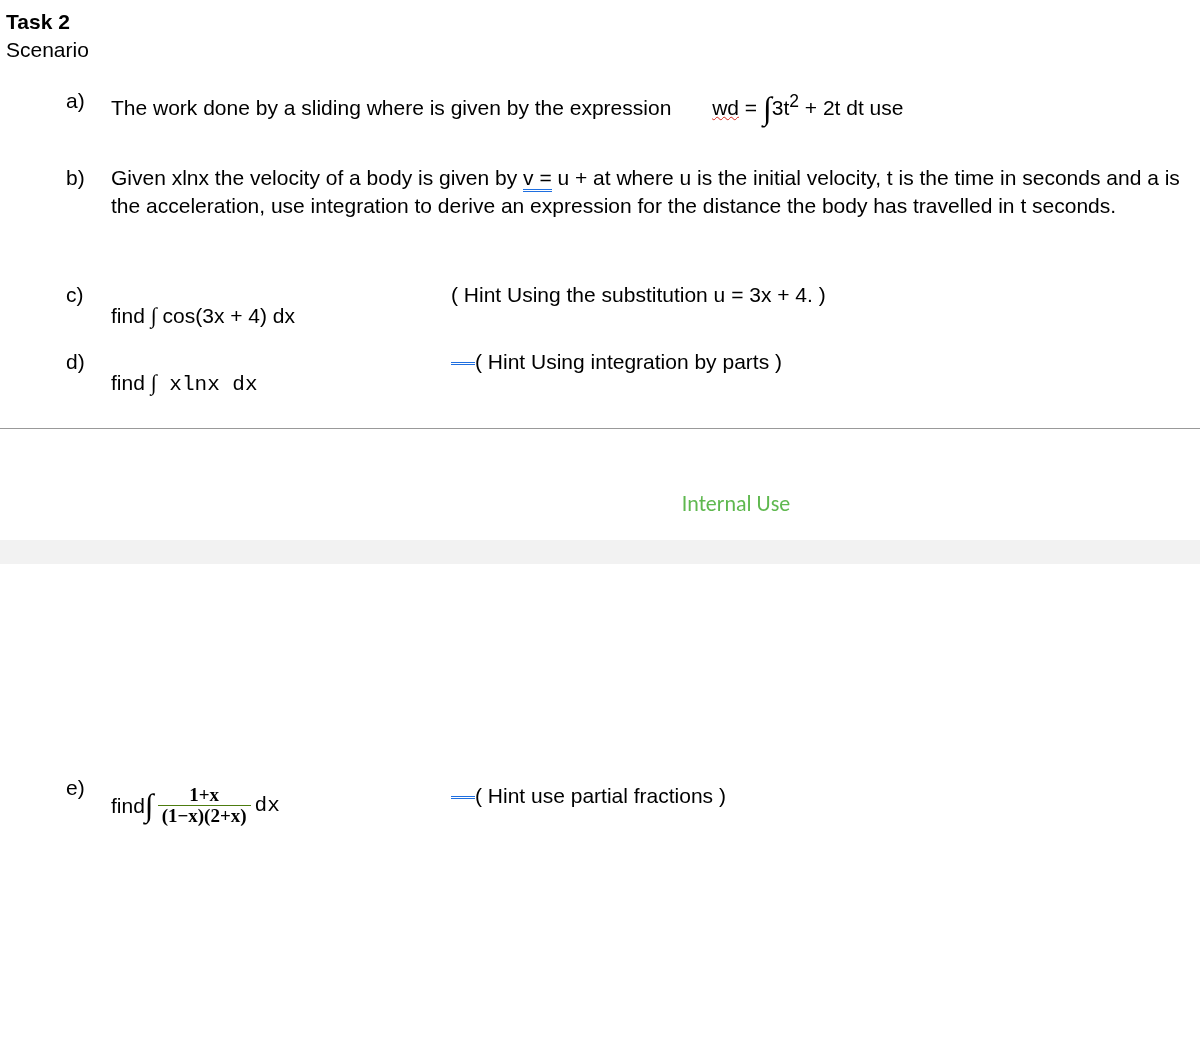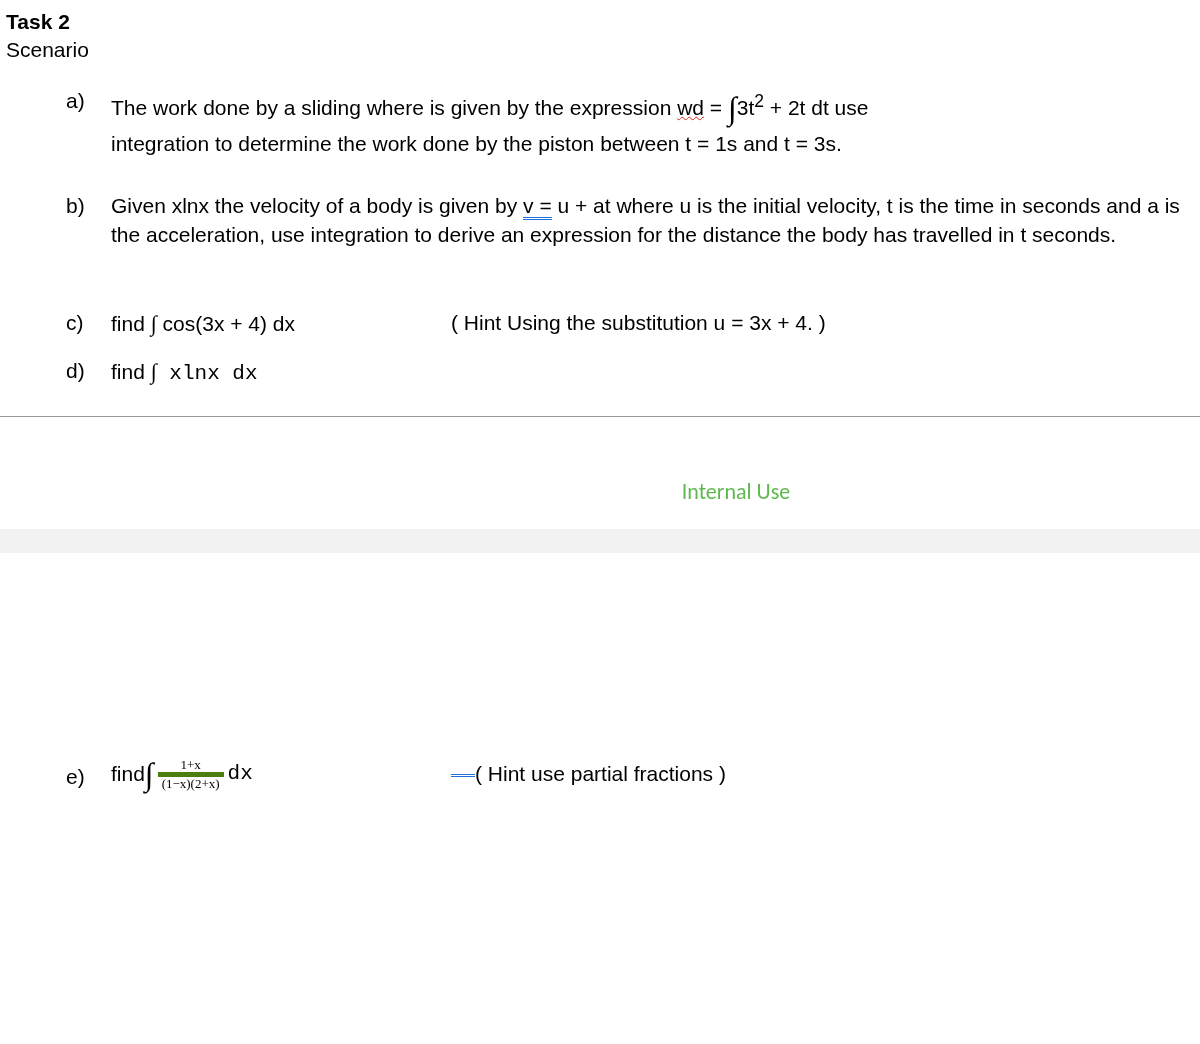--- a/index.html
+++ b/index.html
@@ -33,29 +33,31 @@
     flex: 1;
     padding-right: 24px;
   }
   .inline-row {
     display: flex;
     align-items: flex-start;
   }
   .inline-row .left {
     width: 340px;
     flex-shrink: 0;
+    margin-top: 20px;
   }
   .inline-row .right {
     flex: 1;
   }
   .wavy-red {
     text-decoration-line: underline;
     text-decoration-style: wavy;
     text-decoration-color: #d6281b;
     text-decoration-thickness: 1px;
+    margin-left: 35px;
   }
   .ul-blue {
     text-decoration-color: #1f6fe0;
   }
   .double-blue {
     border-bottom: 3px double #1f6fe0;
     display: inline-block;
     line-height: 1.05;
   }
   .short-double-blue {
@@ -75,31 +77,32 @@
     font-size: 22px;
   }
   .mathspan {
     font-family: Liberation Mono, monospace;
   }
   .frac {
     display: inline-block;
     vertical-align: middle;
     text-align: center;
     font-family: "Cambria Math", "Times New Roman", serif;
-    font-size: 13px;
+    font-size: 19px;
     line-height: 1.05;
     margin: 0 4px;
+    font-weight: bold;
   }
   .frac .num {
     display: block;
     padding: 0 4px;
   }
   .frac .den {
     display: block;
-    border-top: 5px solid #4d7c0f;
+    border-top: 1px solid #4d7c0f;
     padding: 0 4px;
   }
   .page-rule {
     border: none;
     border-top: 1px solid #999;
     margin: 28px 0 0 -6px;
     width: 1206px;
   }
   .gap-strip {
     background: #f2f2f2;
@@ -127,21 +130,20 @@
   <div>Scenario</div>
 </div>
 
 <div class="items">
 
   <div class="item">
     <div class="label">a)</div>
     <div class="body">
       <span>The work done by a sliding where is given by the expression </span><span class="wavy-red">wd</span><span> = </span><span class="bigint">∫</span><span>3t</span><sup>2</sup><span> + 2t </span><span class="ul-blue">dt </span><span class="ul-blue"> use</span>
       <br>
-      <span>integration to determine the work done by the piston between t = 1s and  t = 3s.</span>
     </div>
   </div>
 
   <div class="item" style="margin-bottom:60px;">
     <div class="label">b)</div>
     <div class="body">
       <span>Given xlnx the velocity of a body is given by   </span><span class="double-blue">v =</span><span>  u + at where u is the initial velocity, t is the time in seconds and a is the acceleration, use integration to derive an expression for the distance the body has travelled in t seconds.</span>
     </div>
   </div>
 
@@ -155,20 +157,23 @@
         <span>( Hint Using the substitution u = 3x + 4. )</span>
       </div>
     </div>
   </div>
 
   <div class="item" style="margin-bottom:8px;">
     <div class="label">d)</div>
     <div class="body inline-row">
       <div class="left">
         <span>find </span><span class="smallint">∫</span><span class="mathspan"> xlnx dx</span>
+      </div>
+      <div class="right">
+        <span class="short-double-blue"></span><span>(</span><span> Hint Using integration by parts )</span>
       </div>
     </div>
   </div>
 
 </div>
 
 <hr class="page-rule">
 
 <div class="internal-use">Internal Use</div>
 

